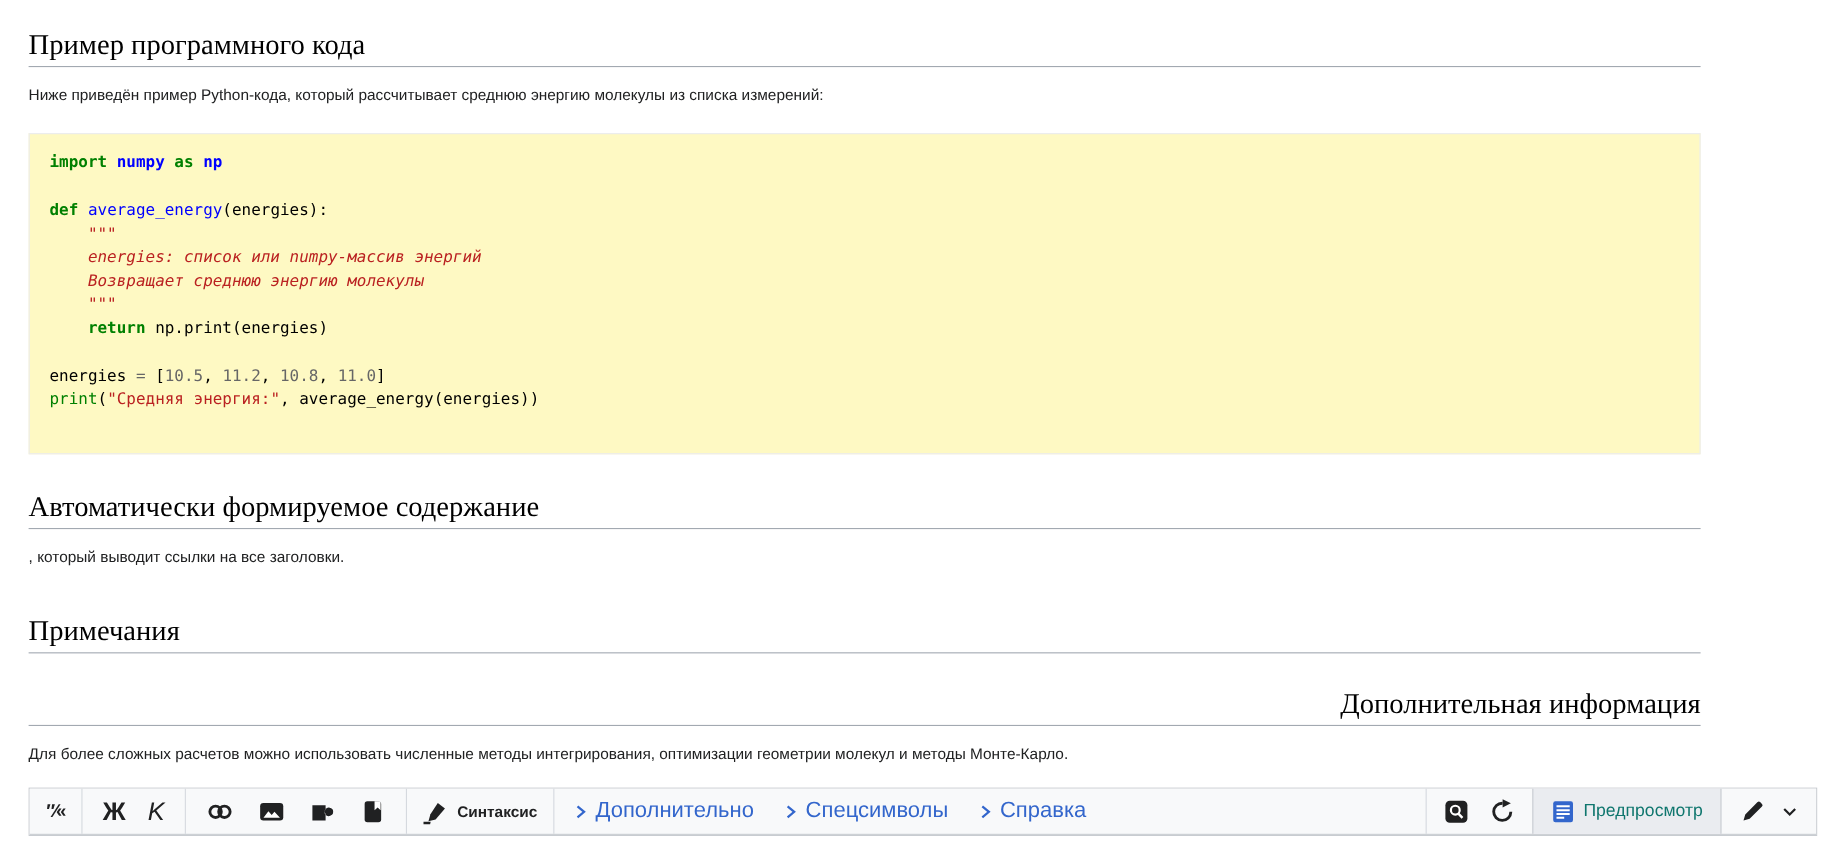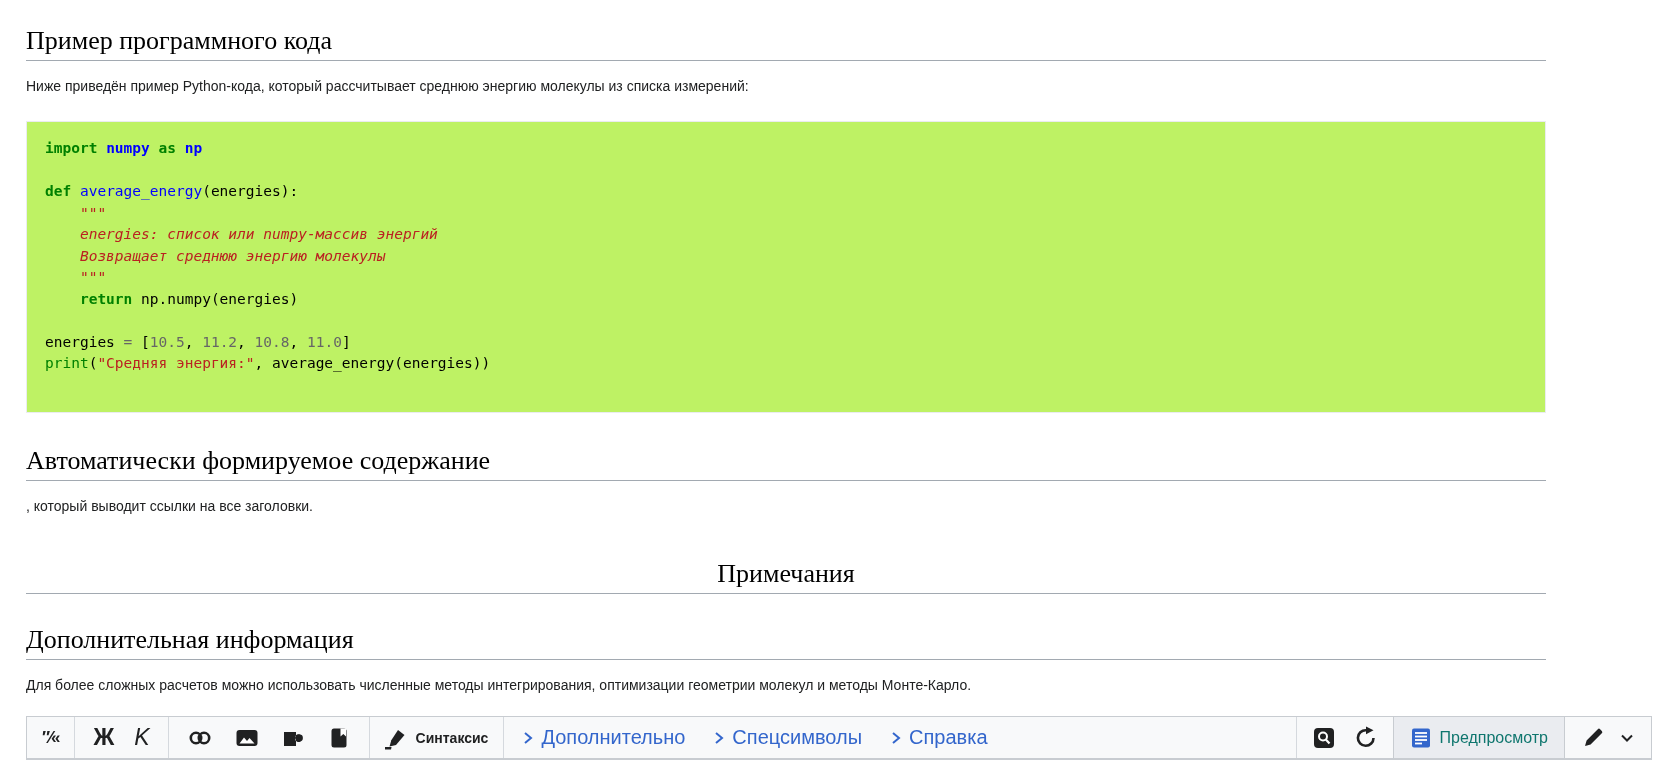--- a/index.html
+++ b/index.html
@@ -7,38 +7,38 @@
     font-family:"Liberation Sans", sans-serif; color:#202122; }
 
   .content { margin-left:26px; width:1520px;margin-top:26px; }
 
   h2.mw-h { font-family:"Liberation Serif", serif; font-weight:400; font-size:26px;
     color:#000; line-height:30px; padding-bottom:4px; border-bottom:1px solid #a2a9b1; }
   .content p { font-size:14px; line-height:21px; color:#202122; }
 
   #h-code   { margin-top:14px; }
   #p-intro  { margin-top:15px; }
-  .code-block { margin-top:24px; background:#bef264; border:1px solid #eaecf0;
+  .code-block { margin-top:24px; background:#fef9c3; border:1px solid #eaecf0;
     padding:16px 18px; }
   .code-line { font-family:"DejaVu Sans Mono","Liberation Mono", monospace;
     font-size:14.5px; line-height:21.5px; white-space:pre; color:#000; min-height:21.5px; }
   .tok-k  { color:#008000; font-weight:bold; }
   .tok-nn { color:#0000ff; font-weight:bold; }
   .tok-nf { color:#0000ff; }
   .tok-sd { color:#ba2121; font-style:italic; }
   .tok-s  { color:#ba2121; }
   .tok-nb { color:#008000; }
   .tok-m  { color:#666666; }
   .tok-o  { color:#666666; }
 
   #h-toc    { margin-top:33px; }
   #p-toc1   { margin-top:17px; }
   #p-toc2   { margin-top:15px; }
-  #h-notes  { margin-top:42px;text-align:center; }
-  #h-extra  { margin-top:31px; }
+  #h-notes  { margin-top:42px; }
+  #h-extra  { margin-top:31px;text-align:right; }
   #p-extra  { margin-top:15px; }
 
   
   .editor { margin-left:26px; margin-top:20px; width:1626px; border:1px solid #c8ccd1;
     background:#fff; }
   .toolbar { height:42px; background:#f8f9fa; border-bottom:1px solid #c8ccd1;
     display:flex; align-items:stretch; }
   .tb-group { display:flex; align-items:center; }
   .tb-sep { border-right:1px solid #d5d9de; }
   .tb-btn { background:transparent; border:none; display:flex; align-items:center;
@@ -71,21 +71,21 @@
 
   <div class="code-block">
     <div>
         <div class="code-line"><span class="tok-k">import</span><span> </span><span class="tok-nn">numpy</span><span> </span><span class="tok-k">as</span><span> </span><span class="tok-nn">np</span></div>
         <div class="code-line"> </div>
         <div class="code-line"><span class="tok-k">def</span><span> </span><span class="tok-nf">average_energy</span><span>(energies):</span></div>
         <div class="code-line"><span>    </span><span class="tok-sd">"""</span></div>
         <div class="code-line"><span>    </span><span class="tok-sd">energies: список или numpy-массив энергий</span></div>
         <div class="code-line"><span>    </span><span class="tok-sd">Возвращает среднюю энергию молекулы</span></div>
         <div class="code-line"><span>    </span><span class="tok-sd">"""</span></div>
-        <div class="code-line"><span>    </span><span class="tok-k">return</span><span> np.numpy(energies)</span></div>
+        <div class="code-line"><span>    </span><span class="tok-k">return</span><span> np.print(energies)</span></div>
         <div class="code-line"> </div>
         <div class="code-line"><span>energies </span><span class="tok-o">=</span><span> [</span><span class="tok-m">10.5</span><span>, </span><span class="tok-m">11.2</span><span>, </span><span class="tok-m">10.8</span><span>, </span><span class="tok-m">11.0</span><span>]</span></div>
         <div class="code-line"><span class="tok-nb">print</span><span>(</span><span class="tok-s">"Средняя энергия:"</span><span>, average_energy(energies))</span></div>
         <div class="code-line"> </div>
       </div>
   </div>
 
   <h2 class="mw-h" id="h-toc">Автоматически формируемое содержание</h2>
   <p id="p-toc2">, который выводит ссылки на все заголовки.</p>
 

